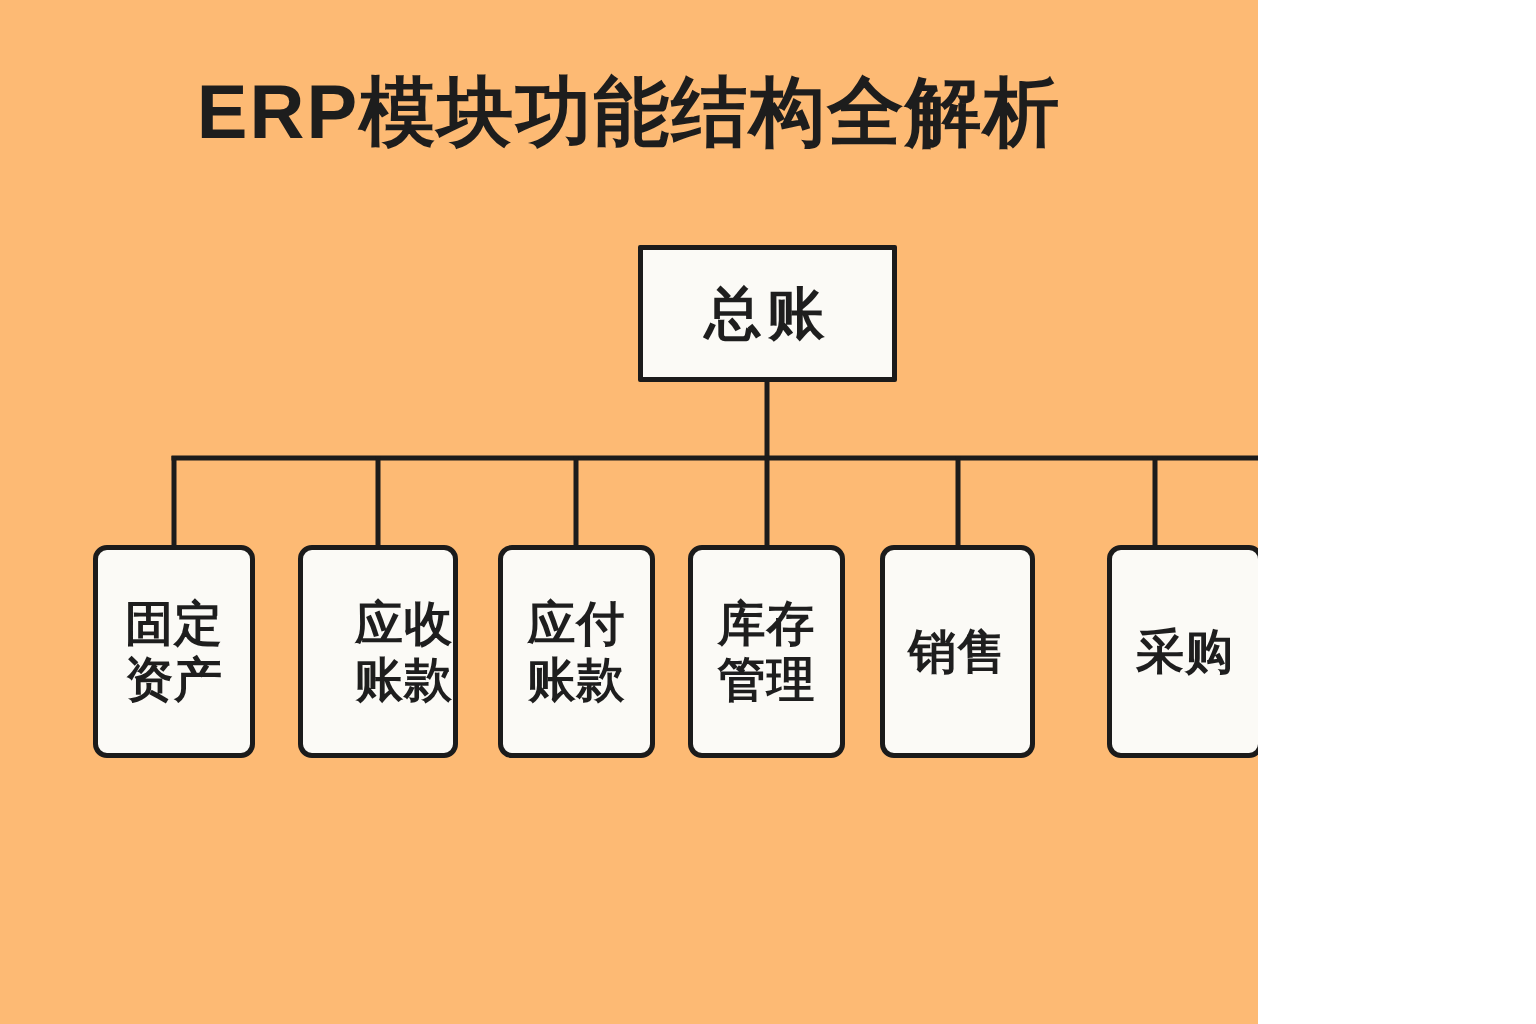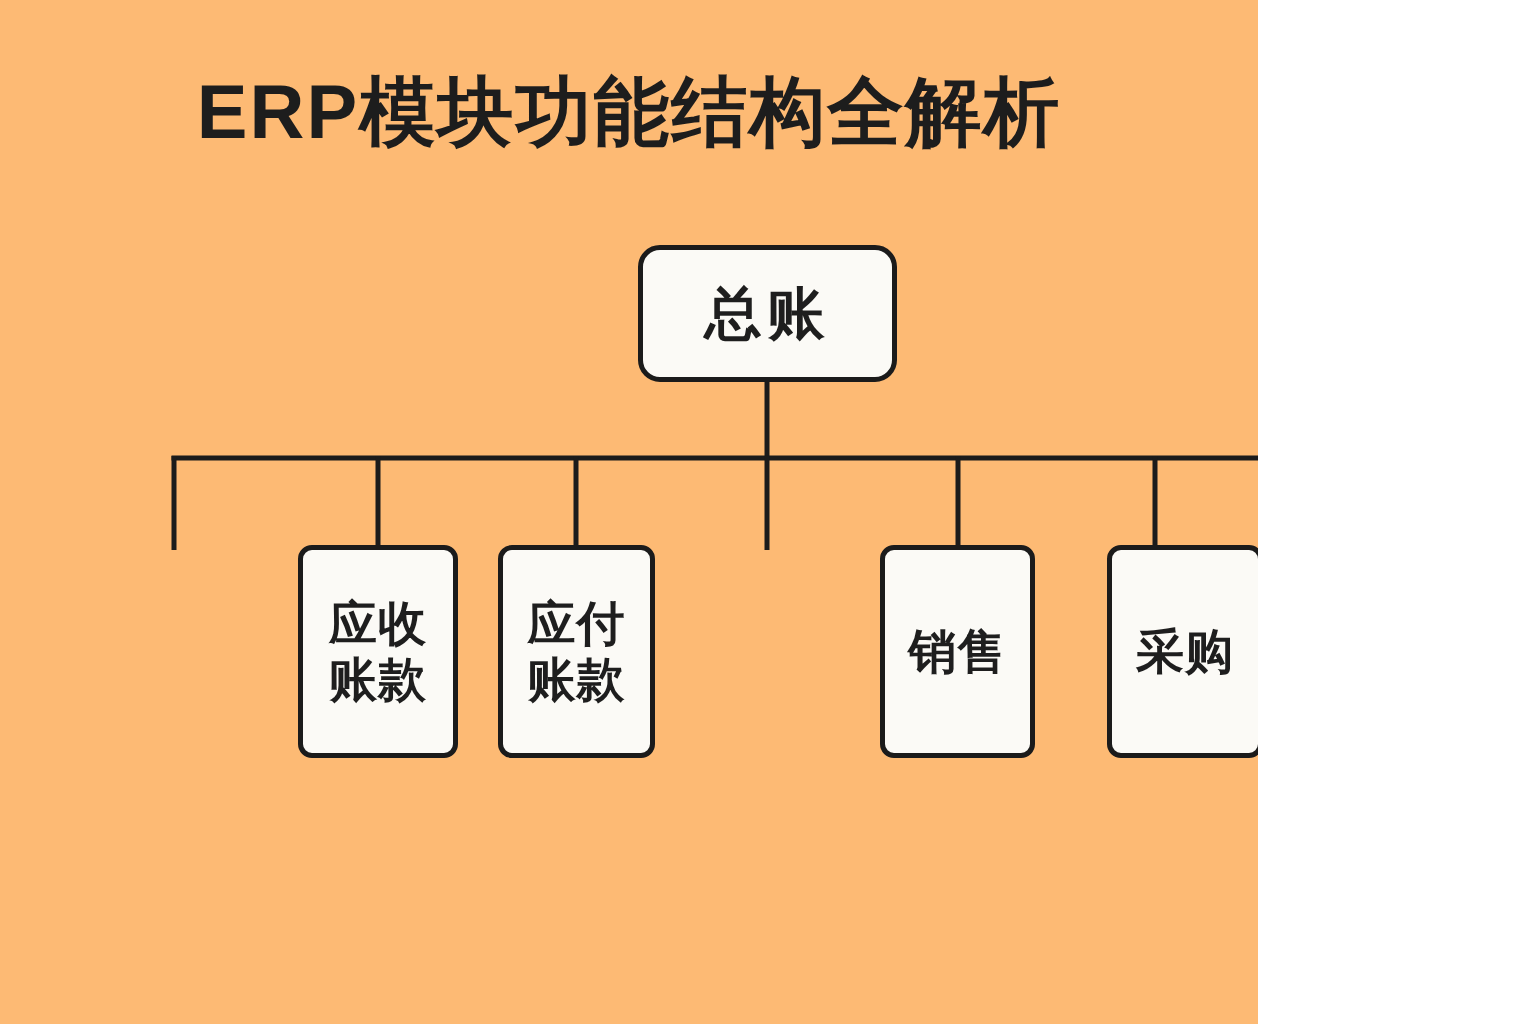--- a/index.html
+++ b/index.html
@@ -52,35 +52,35 @@
     line-height: 1.16;
   }
 
   .node-label .line { display: block; }
 
   .node.root {
     left: 638px;
     top: 245px;
     width: 259px;
     height: 137px;
-    border-radius: 22px;
+    border-radius: 2px;
     font-size: 57px;
     letter-spacing: 6px;
   }
 
   .node.child {
     top: 545px;
     height: 213px;
     border-radius: 14px;
     font-size: 48px;
     letter-spacing: 1px;
   }
 
   .c1 { left: 93px;   width: 162px; }
-  .c2 { left: 298px;  width: 160px; }
+  .c2 { left: 298px;  width: 160px; justify-content: flex-end; }
   .c3 { left: 498px;  width: 157px; justify-content: center; }
   .c4 { left: 688px;  width: 157px; }
   .c5 { left: 880px;  width: 155px; }
   .c6 { left: 1107px; width: 156px; }
   .c7 { left: 1285px; width: 157px; }
 </style>
 </head>
 <body>
 
 <div class="canvas">
@@ -100,35 +100,47 @@
       <line x1="1363" y1="456" x2="1363" y2="550"></line>
     </g>
   </svg>
 
   <div class="node root">
     <div class="node-label">
       <span class="line">总账</span>
     </div>
   </div>
 
+  <div class="node child c1">
+    <div class="node-label">
+      <span class="line">固定</span>
+      <span class="line">资产</span>
+    </div>
+  </div>
 
   <div class="node child c2">
     <div class="node-label">
       <span class="line">应收</span>
       <span class="line">账款</span>
     </div>
   </div>
 
   <div class="node child c3">
     <div class="node-label">
       <span class="line">应付</span>
       <span class="line">账款</span>
     </div>
   </div>
 
+  <div class="node child c4">
+    <div class="node-label">
+      <span class="line">库存</span>
+      <span class="line">管理</span>
+    </div>
+  </div>
 
   <div class="node child c5">
     <div class="node-label">
       <span class="line">销售</span>
       <span class="line"></span>
     </div>
   </div>
 
   <div class="node child c6">
     <div class="node-label">

